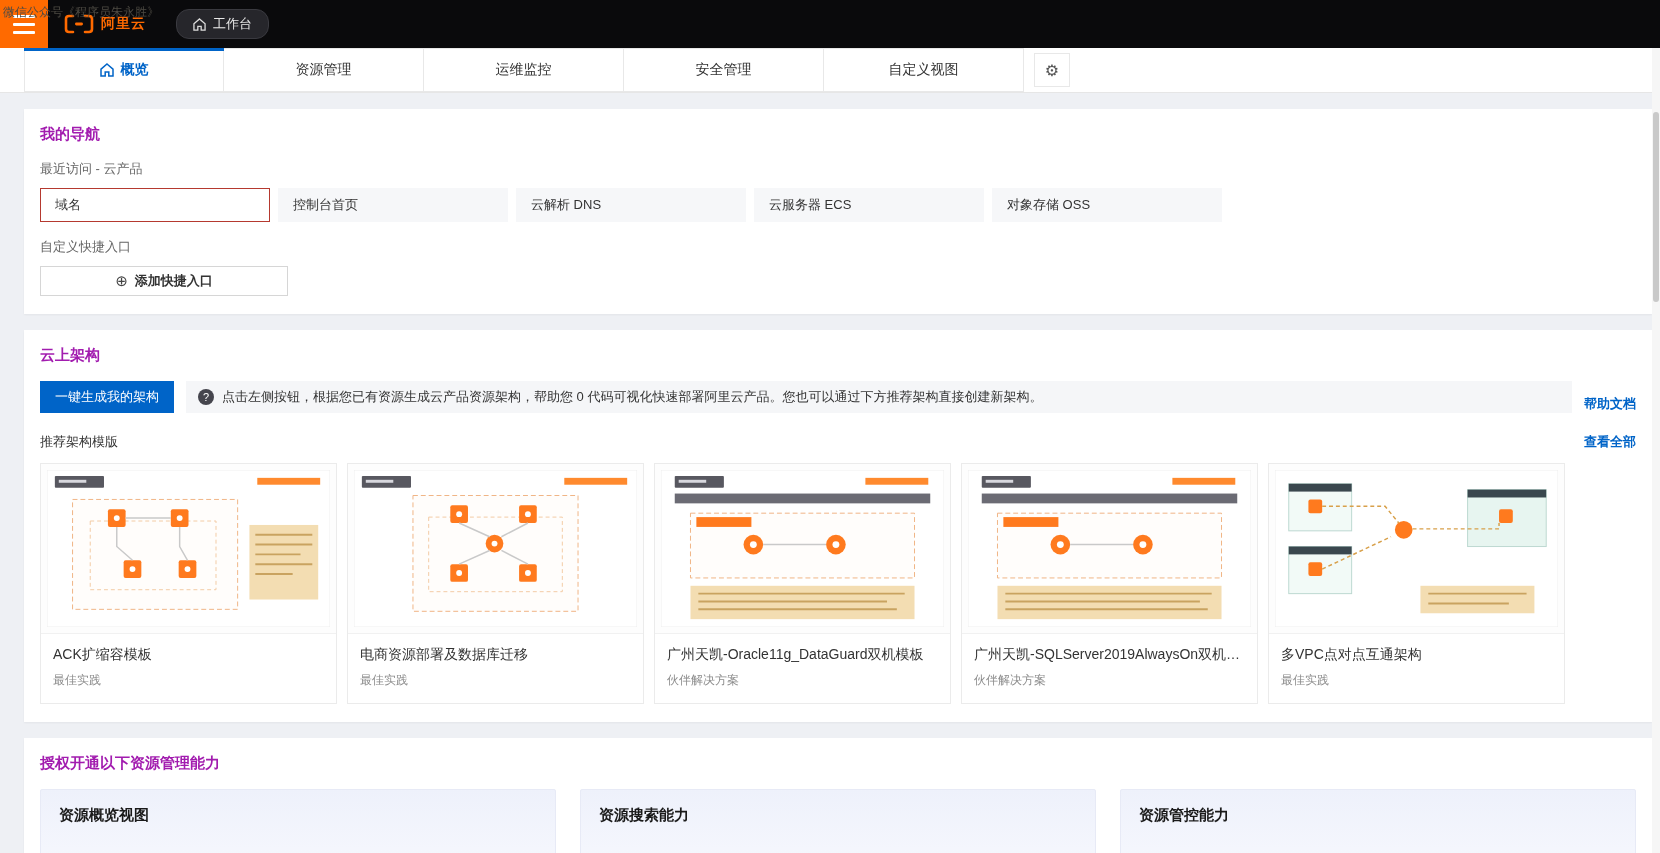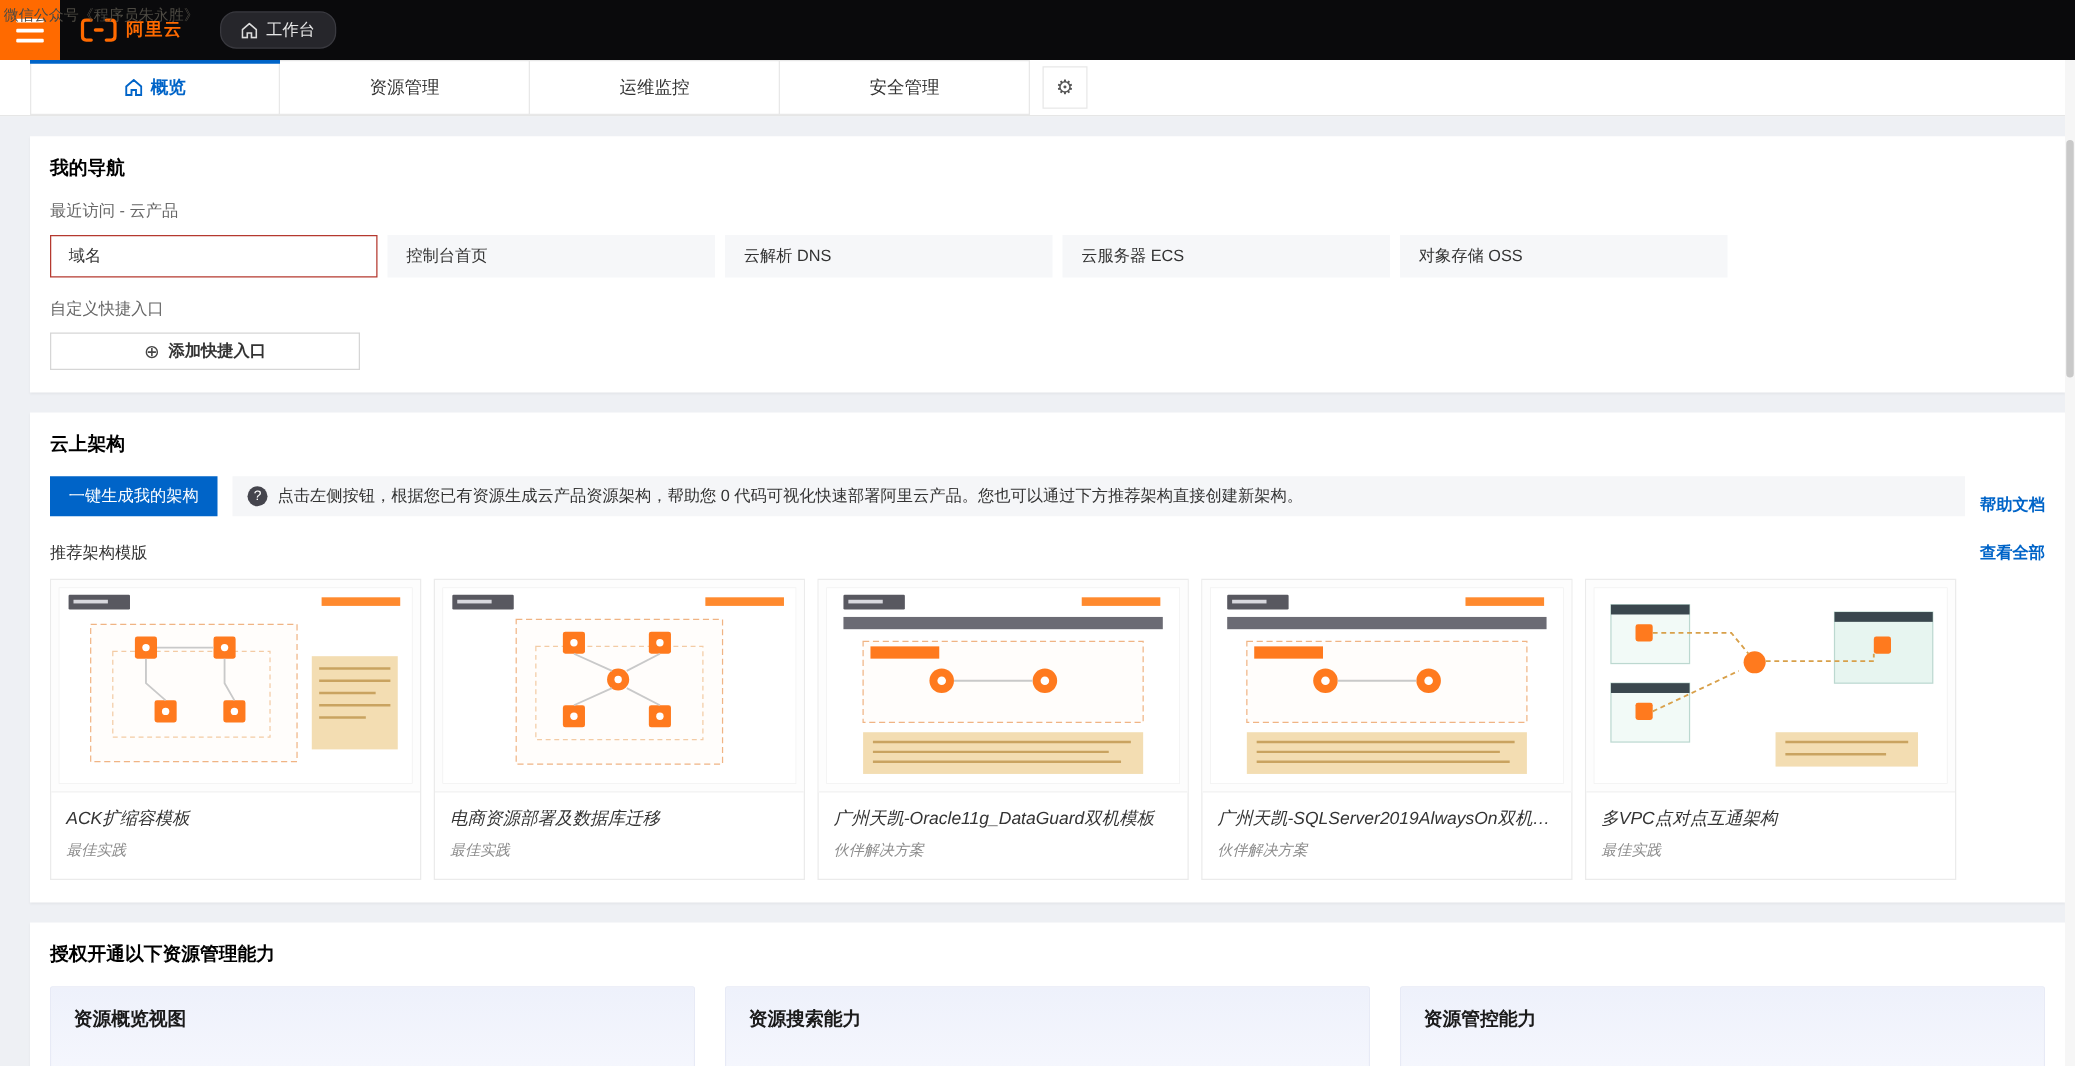--- a/index.html
+++ b/index.html
@@ -17,40 +17,40 @@
   
   .tabbar { background:#fff; height:45px; display:flex; align-items:stretch; padding-left:24px; border-bottom:1px solid #e6e6e6; }
   .tab { width:200px; display:flex; align-items:center; justify-content:center; gap:7px; font-size:14px; color:#333; border:1px solid #e8e8e8; border-left:none; cursor:pointer; background:#fff; position:relative;}
   .tab:first-child { border-left:1px solid #e8e8e8; }
   .tab.active { color:#0064c8; font-weight:bold; }
   .tab.active::before { content:""; position:absolute; top:-1px; left:-1px; right:-1px; height:3px; background:#0064c8; }
   .gearbox { width:36px; height:34px; align-self:center; margin-left:10px; border:1px solid #e8e8e8; display:flex; align-items:center; justify-content:center; color:#555; font-size:16px; cursor:pointer; background:#fff;}
 
   
   .section { background:#fff; margin:16px 8px 0 24px; padding:16px 16px 18px 16px; box-shadow:0 1px 2px rgba(0,0,0,0.05); }
-  .section-title { font-size:15px; font-weight:bold; color:#000000; }
+  .section-title { font-size:15px; font-weight:bold; color:#a21caf; }
 
   
   .sub-label { font-size:13px; color:#666; margin:16px 0 10px; }
   .recent-row { display:flex; gap:8px; }
-  .recent-item { width:262px; height:32px; background:#f6f7f9; display:flex; align-items:center; padding:16px 14px; font-size:13px; color:#333; cursor:pointer; border:1px solid transparent;}
+  .recent-item { width:230px; height:32px; background:#f6f7f9; display:flex; align-items:center; padding:16px 14px; font-size:13px; color:#333; cursor:pointer; border:1px solid transparent;}
   .recent-item.highlight { background:#fff; border:1px solid #b5392f; }
   .add-shortcut { width:248px; height:30px; margin-top:6px; border:1px solid #d6d6d6; background:#fff; display:flex; align-items:center; justify-content:center; gap:7px; font-size:13px; color:#333; font-weight:bold; cursor:pointer;}
   .plus-glyph { font-size:15px; font-weight:normal; color:#444; }
 
   
   .arch-row { display:flex; align-items:flex-end; margin-top:16px; gap:12px;}
   .gen-btn { height:32px; background:#0064c8; color:#fff; font-size:13px; border:none; padding:0 15px; cursor:pointer; white-space:nowrap;}
   .hint-strip { flex:1; height:32px; background:#f5f6f8; display:flex; align-items:center; gap:8px; padding:0 12px; font-size:13px; color:#333; overflow:hidden; white-space:nowrap;}
   .qmark { width:16px; height:16px; border-radius:50%; background:#45454d; color:#fff; font-size:11px; display:flex; align-items:center; justify-content:center; flex:0 0 16px;}
   .link-blue { color:#0064c8; font-size:13px; font-weight:bold; cursor:pointer; white-space:nowrap; text-decoration:none;}
   .tpl-head { display:flex; align-items:center; margin:20px 0 12px;}
   .tpl-label { font-size:13px; color:#333; }
   .tpl-head .link-blue { margin-left:auto; }
-  .tpl-cards { display:flex; gap:10px;font-style:italic; }
+  .tpl-cards { display:flex; gap:10px; }
   .tpl-card { width:297px; border:1px solid #ebebeb; background:#fff; cursor:pointer; }
   .thumb { height:170px; background:#fdfdfd; border-bottom:1px solid #f1f1f1; padding:6px; }
   .thumb svg { width:100%; height:100%; display:block; }
   .tpl-title { padding:12px 12px 2px; font-size:14px; color:#333; white-space:nowrap; overflow:hidden; text-overflow:ellipsis;}
   .tpl-tag { padding:6px 12px 14px; font-size:12px; color:#8c8c8c; }
 
   
   .auth-cards { display:flex; gap:24px; margin-top:16px; }
   .auth-card { flex:1; height:120px; background:linear-gradient(180deg,#eef1fb 0%,#fafbff 100%); border:1px solid #e7eaf6; border-radius:2px; padding:16px 18px; cursor:pointer;}
   .auth-card .auth-title { font-size:15px; font-weight:bold; color:#1a1a1a; }
@@ -93,20 +93,23 @@
     <span>概览</span>
   </div>
   <div class="tab">
     <span>资源管理</span>
   </div>
   <div class="tab">
     <span>运维监控</span>
   </div>
   <div class="tab">
     <span>安全管理</span>
+  </div>
+  <div class="tab">
+    <span>自定义视图</span>
   </div>
   <div class="gearbox">
     <span>⚙</span>
   </div>
 </div>
 
 <div class="section">
   <div class="section-title">我的导航</div>
   <div class="sub-label">最近访问 - 云产品</div>
   <div class="recent-row">

